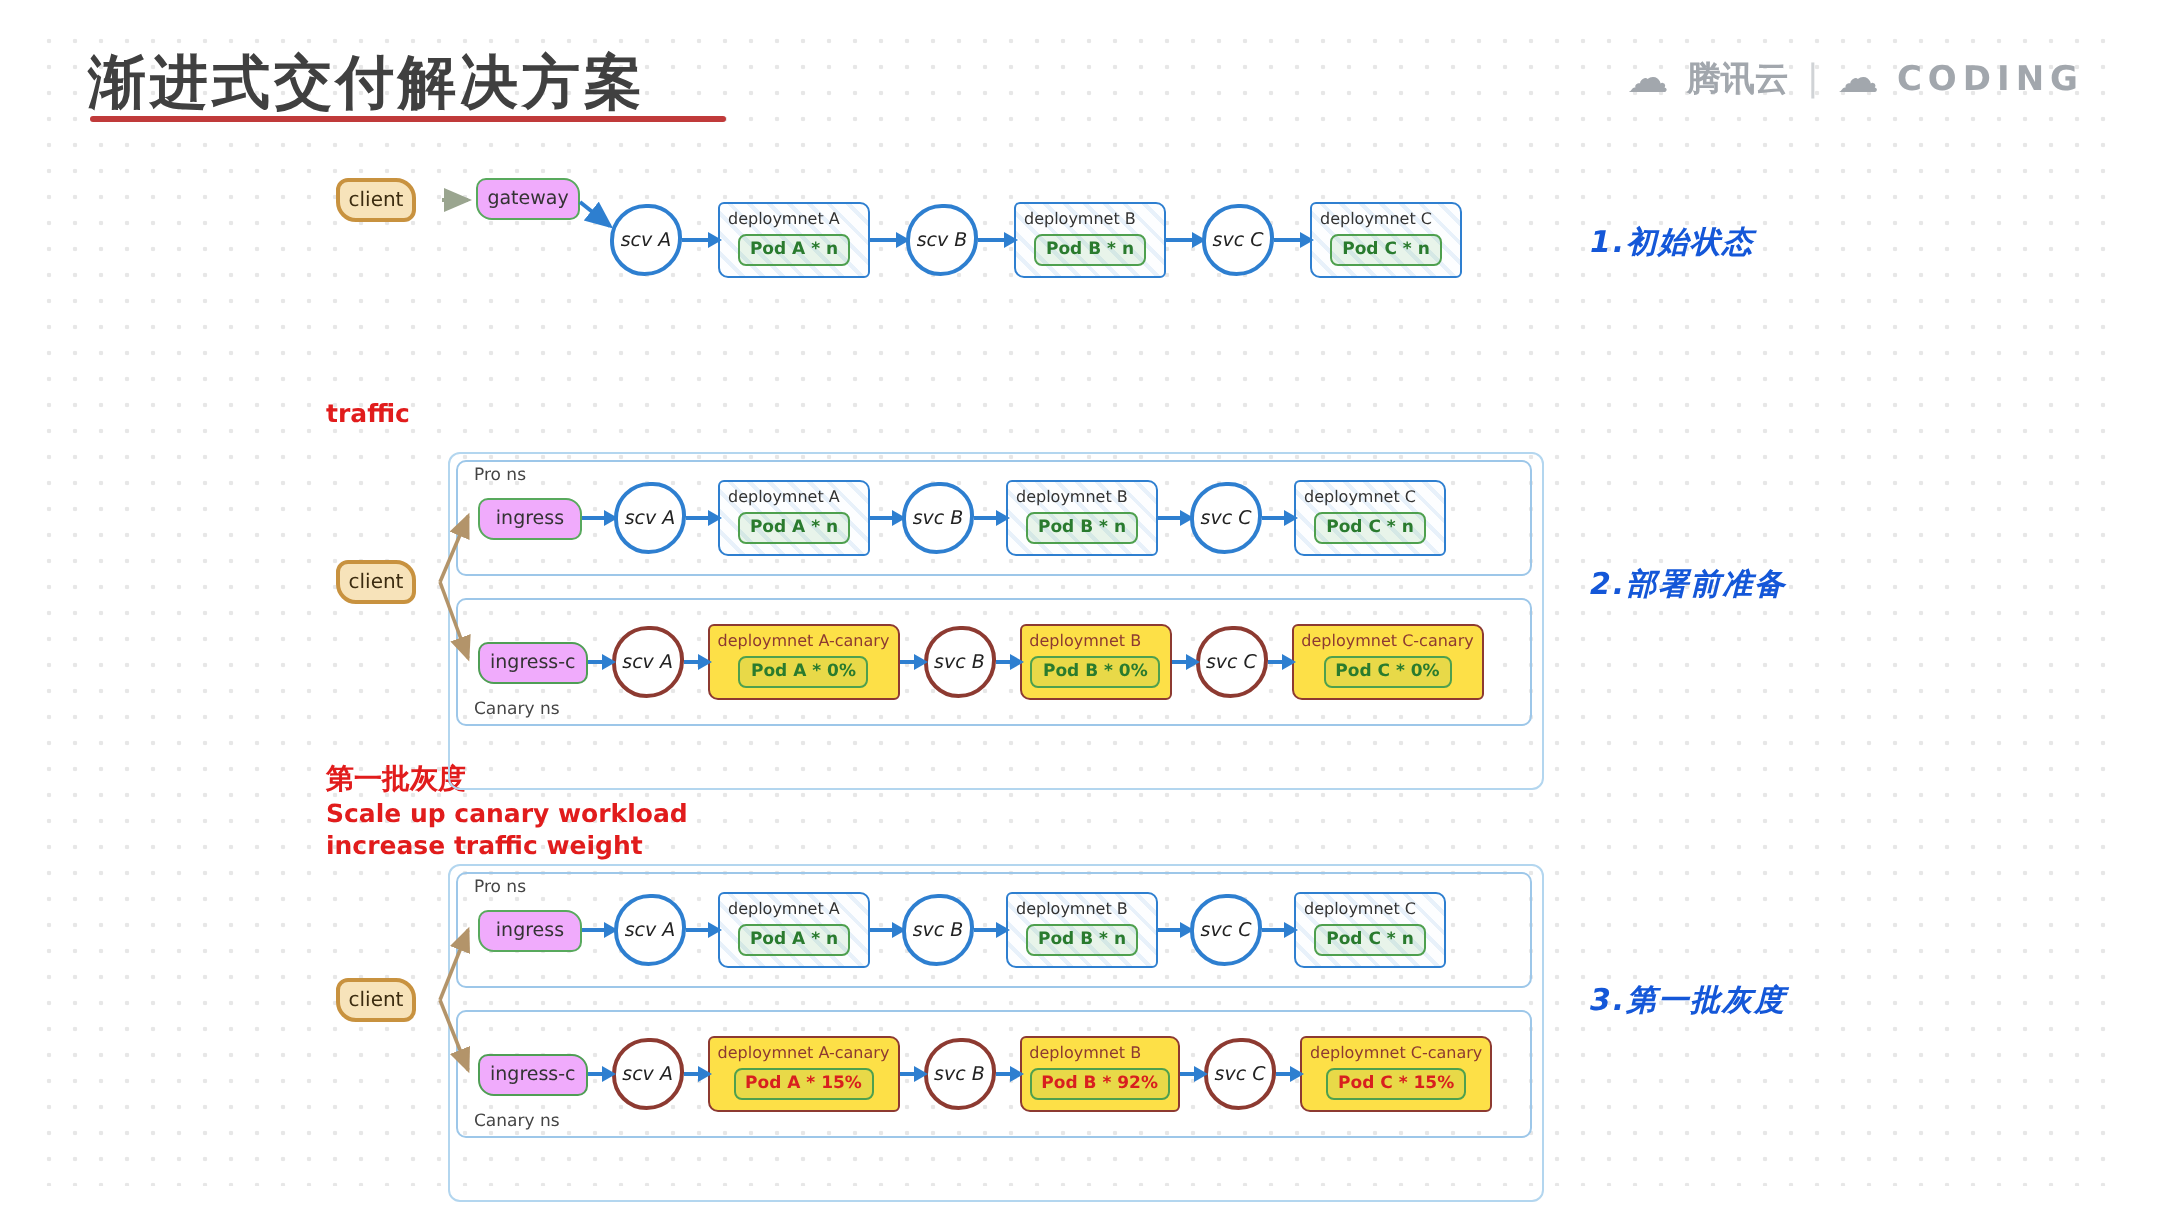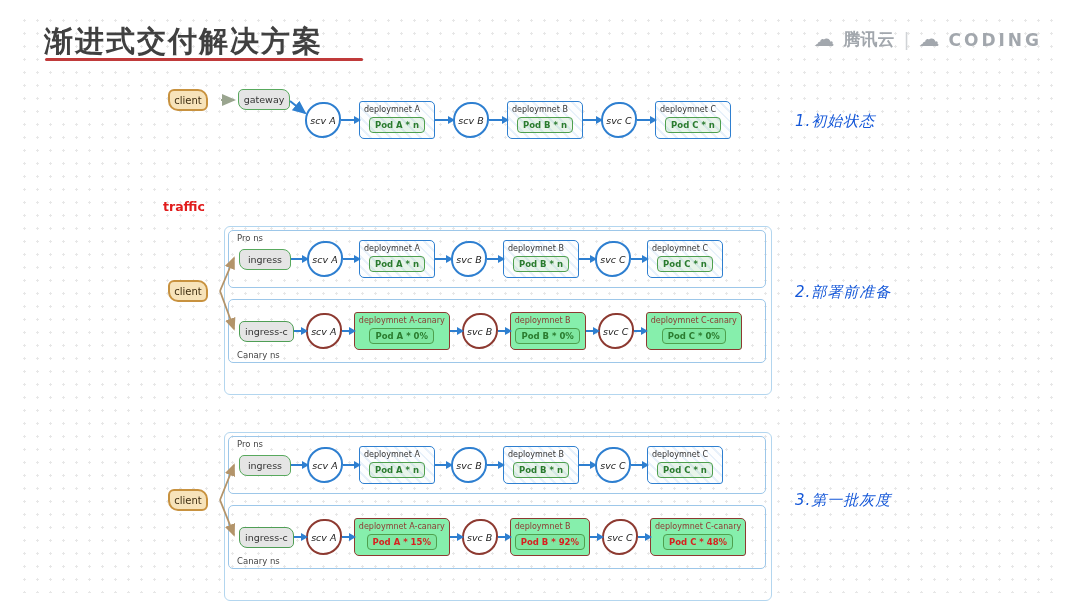--- a/index.html
+++ b/index.html
@@ -12,56 +12,56 @@
   .title{position:absolute;left:44px;top:22px;font-size:29px;font-weight:bold;color:#404040;letter-spacing:2px;white-space:nowrap}
   .title-underline{position:absolute;left:45px;top:58px;width:318px;height:3px;background:#c03a3a;border-radius:2px}
   .brand{position:absolute;right:38px;top:28px;display:flex;align-items:center;gap:9px;color:#a2a7ad;font-size:17px;font-weight:bold}
   .brand .cloud{font-size:21px;line-height:1;color:#a2a7ad}
   .brand .sep{color:#d0d3d6;font-weight:normal;font-size:18px}
   .brand .coding-word{letter-spacing:3px}
 
   .client{position:absolute;width:40px;height:22px;border:2px solid #c8923f;border-radius:6px 10px 6px 10px;
     background:#f7e3ba;display:flex;align-items:center;justify-content:center;font-size:10px;color:#3c2c10;z-index:2}
   .entry{min-width:52px;height:21px;padding:0 5px;border:1.8px solid #58a95d;border-radius:5px 8px 5px 8px;
-    background:#e5e5e5;display:flex;align-items:center;justify-content:center;font-size:9.5px;color:#333;
+    background:#f0abfc;display:flex;align-items:center;justify-content:center;font-size:9.5px;color:#333;
     flex:none;white-space:nowrap}
   .entry-abs{position:absolute;z-index:2}
   .entry-c{border-color:#4f9e55}
 
   .chain{position:absolute;display:flex;align-items:center;z-index:2}
   .ns-chain{left:10px;top:50%;transform:translateY(-50%)}
   .harrow{width:18px;height:2px;background:#2e7fd0;position:relative;flex:none}
   .harrow::after{content:"";position:absolute;right:-2px;top:-3.5px;
     border-left:7px solid #2e7fd0;border-top:4px solid transparent;border-bottom:4px solid transparent}
   .ns-chain .harrow{width:16px}
   .chain-c .harrow{width:12px}
 
   .svc{width:36px;height:36px;border:2px solid #2e7fd0;border-radius:50% 46% 52% 48%;background:#fff;
     display:flex;align-items:center;justify-content:center;font-size:9.5px;font-style:italic;color:#222;
     flex:none;white-space:nowrap}
   .svc-c{border-color:#8d3a31}
 
   .deploy{min-width:76px;border:1.8px solid #2e7fd0;border-radius:3px 5px 3px 5px;
     background-image:repeating-linear-gradient(45deg,rgba(46,127,208,.10) 0 2px,transparent 2px 7px);
     background-color:#fdfeff;padding:3px 4px 5px;flex:none}
-  .deploy-c{border-color:#8d3a31;background-image:none;background:#86efac}
+  .deploy-c{border-color:#8d3a31;background-image:none;background:#fde047}
   .deploy-title{font-size:8px;color:#333;white-space:nowrap;margin-bottom:3px}
   .deploy-c .deploy-title{color:#8d3a31}
   .pod{margin:0 auto;width:max-content;min-width:54px;border:1.5px solid #4ea04e;border-radius:4px;
     background:rgba(85,170,85,.12);padding:2px 5px;text-align:center;font-size:8.5px;font-weight:bold;white-space:nowrap}
   .pod-green{color:#2a7b2e}
   .pod-red{color:#d81f1f}
 
   .group{position:absolute;width:548px;height:169px;border:1.6px solid #b3d6ef;border-radius:6px;z-index:1}
   .ns-box{position:absolute;left:3px;width:538px;border:1.6px solid #9dc7e9;border-radius:5px}
   .ns-label{position:absolute;left:8px;font-size:8.5px;color:#444;z-index:3}
   .ns-top{top:2px}
   .ns-bottom{bottom:2px}
 
-  .side-label{position:absolute;font-size:15px;font-weight:normal;font-style:italic;color:#1457d8;letter-spacing:1px;white-space:nowrap}
+  .side-label{position:absolute;font-size:15px;font-weight:bold;font-style:italic;color:#1457d8;letter-spacing:1px;white-space:nowrap}
   .note{font-size:12.5px;font-weight:bold;color:#e11c1c;white-space:nowrap}
   .note-big{font-size:14px}
   .notes{position:absolute;line-height:1.3}
   .note-solo{position:absolute}
   .conn{position:absolute;overflow:visible;pointer-events:none;z-index:2}
 </style>
 </head>
 <body>
 
 <div class="slide">
@@ -177,20 +177,25 @@
           <span class="harrow"></span>
           <div class="deploy deploy-c">
             <div class="deploy-title">deploymnet C-canary</div>
             <div class="pod pod-green">Pod C * 0%</div>
           </div>
         </div>
     </div>
   </div>
   <div class="side-label" style="left:795px;top:283px">2.部署前准备</div>
 
+  <div class="notes" style="left:163px;top:381px">
+    <div class="note note-big">第一批灰度</div>
+    <div class="note">Scale up canary workload</div>
+    <div class="note">increase traffic weight</div>
+  </div>
   <div class="client" style="left:168px;top:489px">client</div>
   <svg class="conn" style="left:219px;top:455px" width="18" height="90">
     <line x1="1" y1="45" x2="15" y2="10" stroke="#b3946a" stroke-width="1.8" marker-end="url(#mt)"></line>
     <line x1="1" y1="45" x2="15" y2="80" stroke="#b3946a" stroke-width="1.8" marker-end="url(#mt)"></line>
   </svg>
   <div class="group" style="left:224px;top:432px">
     <div class="ns-box" style="top:3px;height:58px">
       <div class="ns-label ns-top">Pro ns</div>
       <div class="chain ns-chain">
           <div class="entry">ingress</div>
@@ -233,20 +238,20 @@
           <span class="harrow"></span>
           <div class="deploy deploy-c">
             <div class="deploy-title">deploymnet B</div>
             <div class="pod pod-red">Pod B * 92%</div>
           </div>
           <span class="harrow"></span>
           <div class="svc svc-c">svc C</div>
           <span class="harrow"></span>
           <div class="deploy deploy-c">
             <div class="deploy-title">deploymnet C-canary</div>
-            <div class="pod pod-red">Pod C * 48%</div>
+            <div class="pod pod-red">Pod C * 15%</div>
           </div>
         </div>
     </div>
   </div>
   <div class="side-label" style="left:795px;top:491px">3.第一批灰度</div>
 
 </div>
 
 </body></html>

